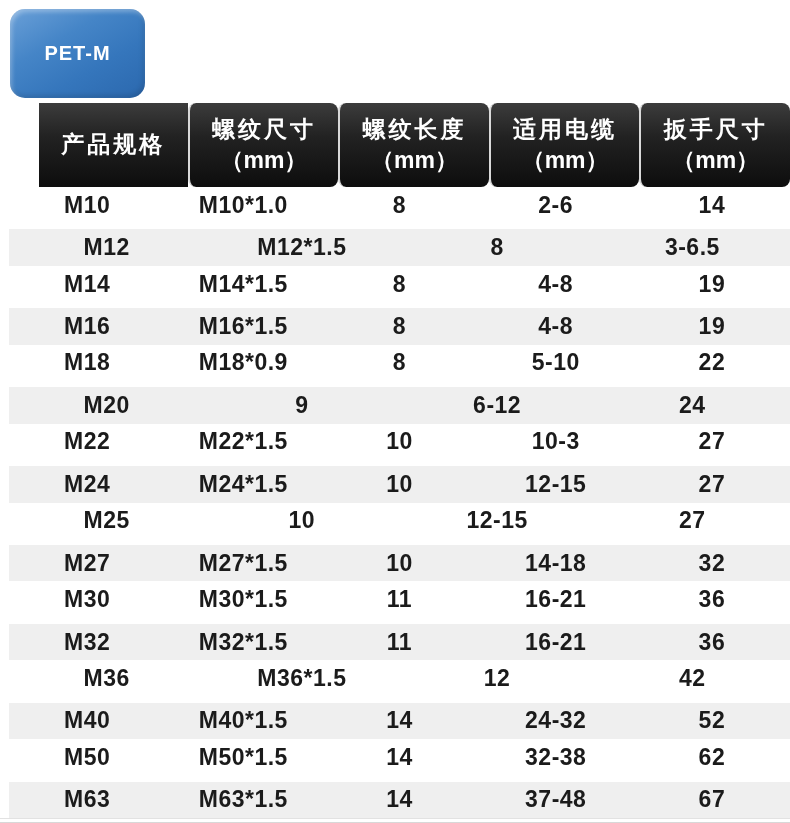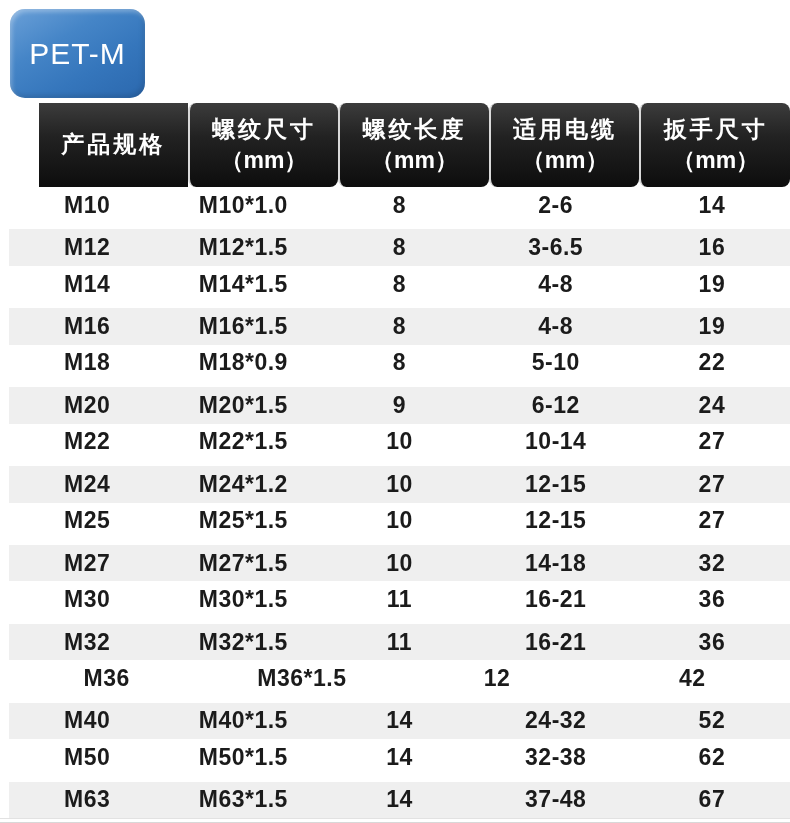--- a/index.html
+++ b/index.html
@@ -16,22 +16,22 @@
     position: absolute;
     left: 10px; top: 9px;
     width: 135px; height: 89px;
     border-radius: 15px;
     background: linear-gradient(150deg, #6aa0d8 0%, #4585c7 35%, #3576bc 65%, #2b68ae 100%);
     box-shadow: inset 2px 3px 4px rgba(255,255,255,0.30), inset -2px -3px 5px rgba(0,0,0,0.12);
     display: flex; align-items: center; justify-content: center;
   }
   .tab-label {
     color: #ffffff;
-    font-size: 30px;
-    font-weight: 400;
+    font-size: 20px;
+    font-weight: 700;
     letter-spacing: 1px;
   }
 
   
   .spec-table {
     position: absolute;
     left: 0; top: 103px;
     width: 790px; height: 720px;
     display: flex; flex-direction: column;
   }
@@ -124,21 +124,20 @@
         <div class="td">8</div>
         <div class="td">2-6</div>
         <div class="td">14</div>
       </div>
 
   <div class="tr alt">
         <div class="td">M12</div>
         <div class="td">M12*1.5</div>
         <div class="td">8</div>
         <div class="td">3-6.5</div>
-        <div class="td">16</div>
       </div>
 
   <div class="tr">
         <div class="td">M14</div>
         <div class="td">M14*1.5</div>
         <div class="td">8</div>
         <div class="td">4-8</div>
         <div class="td">19</div>
       </div>
 
@@ -153,45 +152,43 @@
   <div class="tr">
         <div class="td">M18</div>
         <div class="td">M18*0.9</div>
         <div class="td">8</div>
         <div class="td">5-10</div>
         <div class="td">22</div>
       </div>
 
   <div class="tr alt">
         <div class="td">M20</div>
-        <div class="td">M20*1.5</div>
         <div class="td">9</div>
         <div class="td">6-12</div>
         <div class="td">24</div>
       </div>
 
   <div class="tr">
         <div class="td">M22</div>
         <div class="td">M22*1.5</div>
         <div class="td">10</div>
-        <div class="td">10-14</div>
+        <div class="td">10-3</div>
         <div class="td">27</div>
       </div>
 
   <div class="tr alt">
         <div class="td">M24</div>
-        <div class="td">M24*1.2</div>
+        <div class="td">M24*1.5</div>
         <div class="td">10</div>
         <div class="td">12-15</div>
         <div class="td">27</div>
       </div>
 
   <div class="tr">
         <div class="td">M25</div>
-        <div class="td">M25*1.5</div>
         <div class="td">10</div>
         <div class="td">12-15</div>
         <div class="td">27</div>
       </div>
 
   <div class="tr alt">
         <div class="td">M27</div>
         <div class="td">M27*1.5</div>
         <div class="td">10</div>
         <div class="td">14-18</div>

